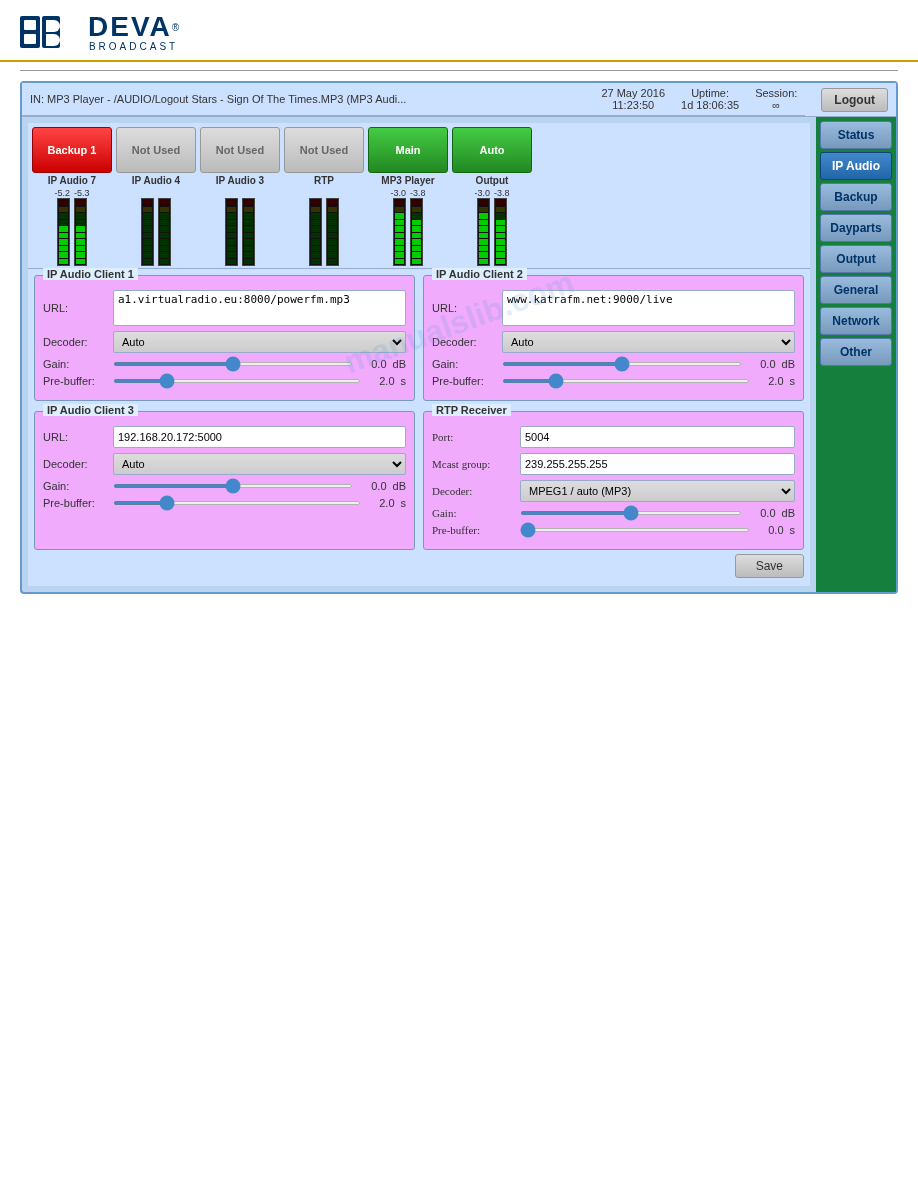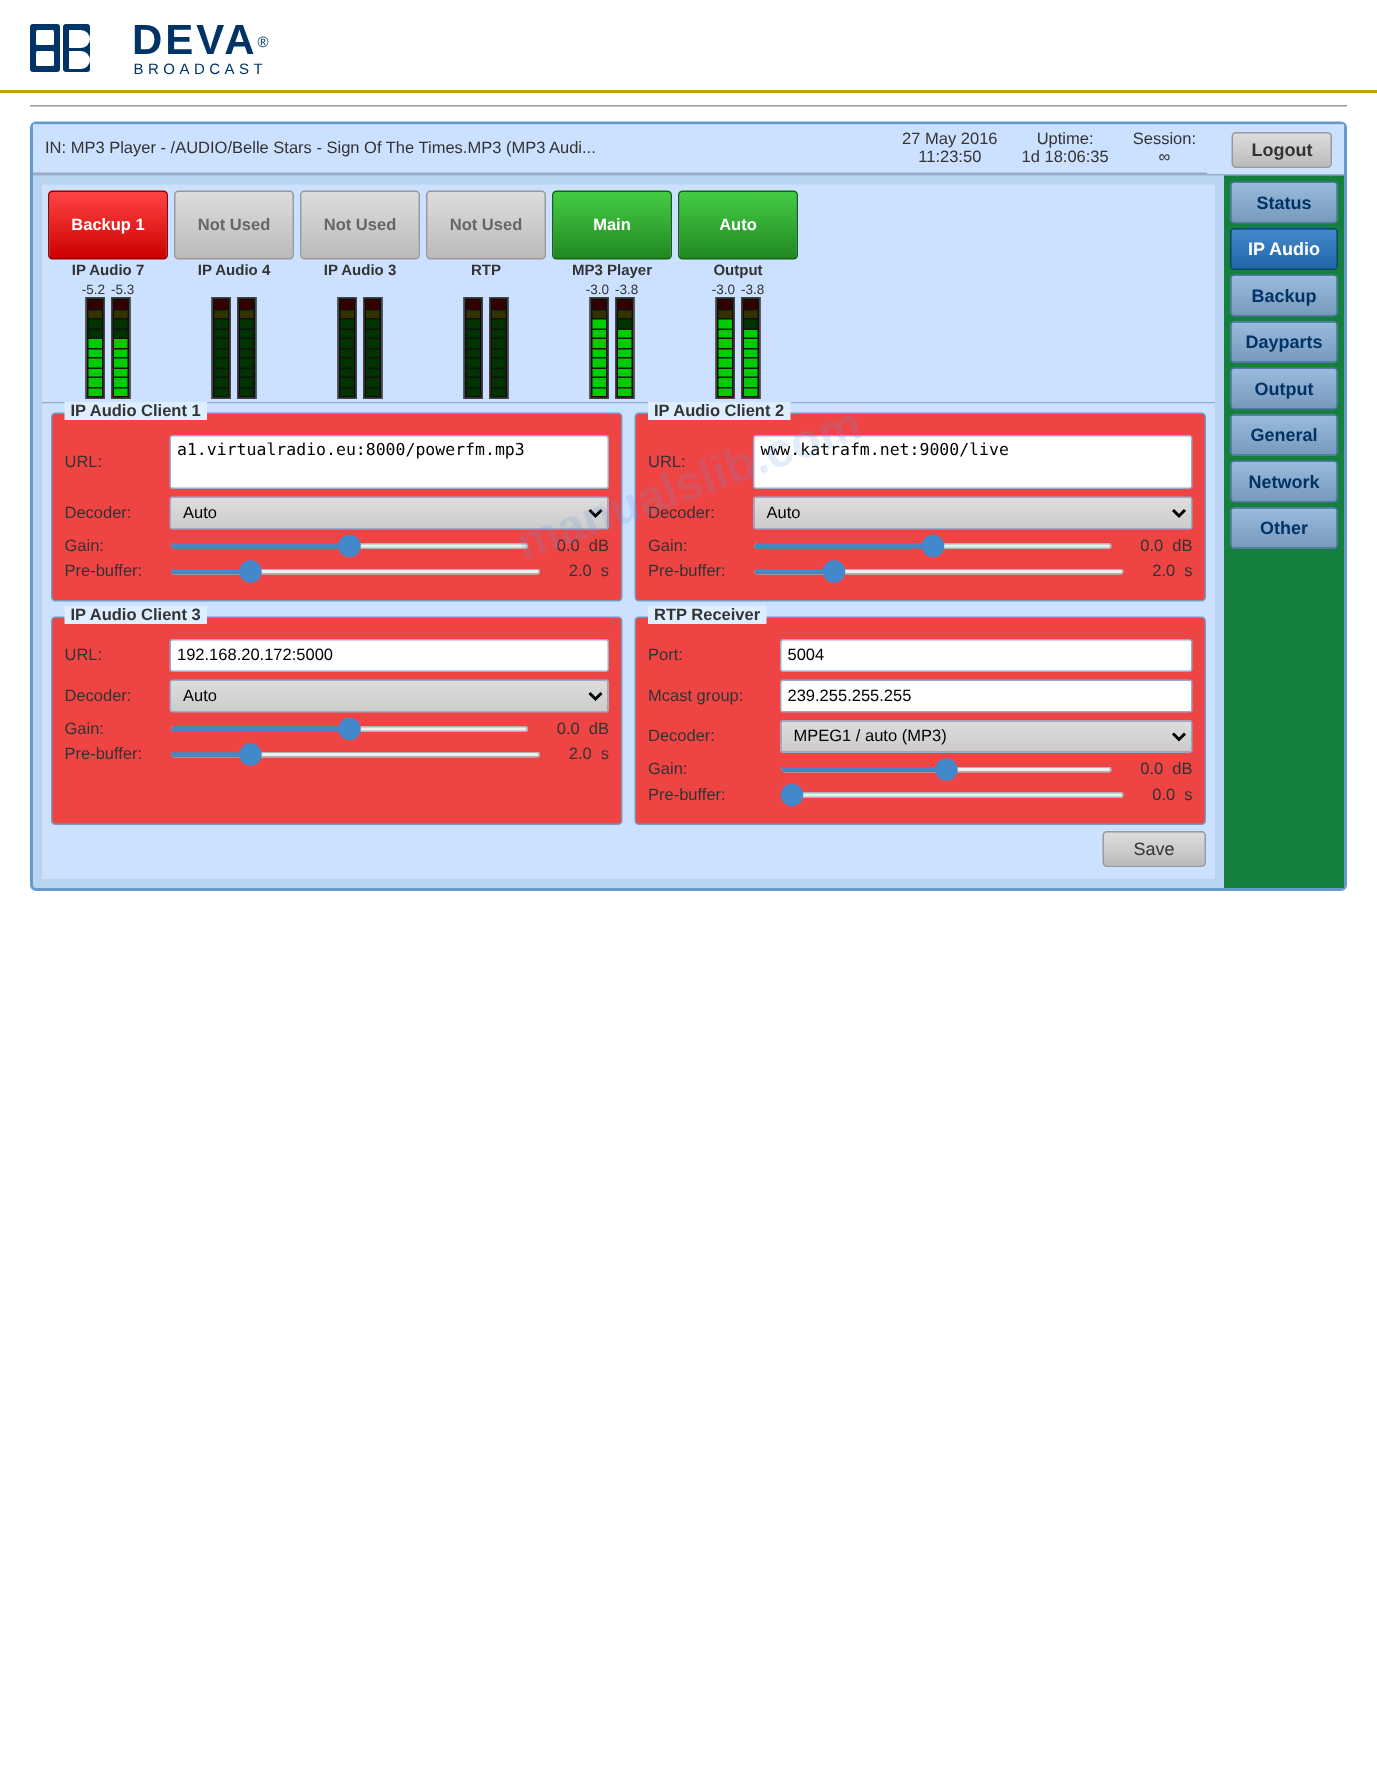--- a/index.html
+++ b/index.html
@@ -207,21 +207,21 @@
     }
     .panels-row {
       display: flex;
       gap: 8px;
     }
     .panel-box {
       flex: 1;
       border: 1px solid #7799bb;
       border-radius: 3px;
       padding: 6px 8px 8px 8px;
-      background: #ef4444;
+      background: #f0abfc;
       position: relative;
     }
     .panel-title {
       position: absolute;
       top: -8px;
       left: 8px;
       background: #ddeeff;
       padding: 0 4px;
       font-size: 11px;
       color: #333;
@@ -235,20 +235,21 @@
     }
     .panel-label {
       width: 70px;
       font-size: 11px;
       color: #333;
     }
     .panel-label-sm {
       width: 88px;
       font-size: 11px;
       color: #333;
+      font-family: Liberation Serif, serif;
     }
     .panel-input {
       flex: 1;
       height: 22px;
       border: 1px solid #99aacc;
       border-radius: 2px;
       background: white;
       padding: 0 4px;
       font-size: 11px;
     }
@@ -349,21 +350,21 @@
     </div>
   </div>
 </div>
 <hr class="divider">
 
 <div class="main-container">
 
 
   <div style="display:flex; align-items:stretch; background:#cce0ff; border-bottom:1px solid #99aacc;">
     <div class="status-bar" style="flex:1;">
-      <span class="status-bar-left">IN: MP3 Player - /AUDIO/Belle Stars - Sign Of The Times.MP3 (MP3 Audi...</span>
+      <span class="status-bar-left">IN: MP3 Player - /AUDIO/Logout Stars - Sign Of The Times.MP3 (MP3 Audi...</span>
       <div class="status-bar-right">
         <div class="status-info">
           <div>27 May 2016</div>
           <div>11:23:50</div>
         </div>
         <div class="status-info">
           <div>Uptime:</div>
           <div>1d 18:06:35</div>
         </div>
         <div class="status-info">

